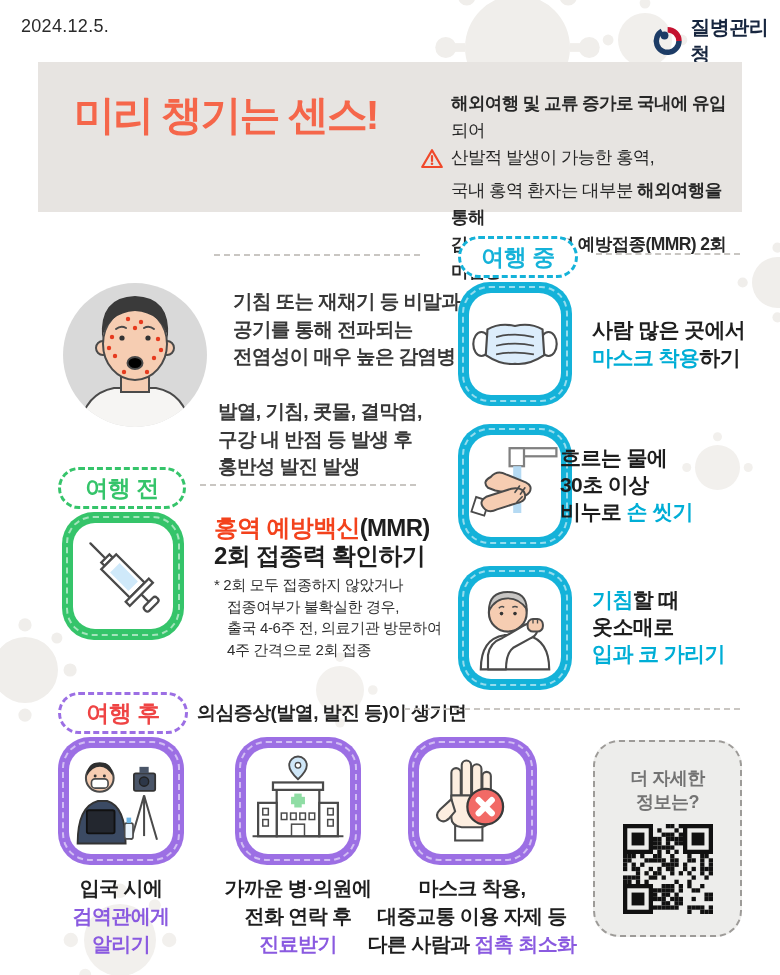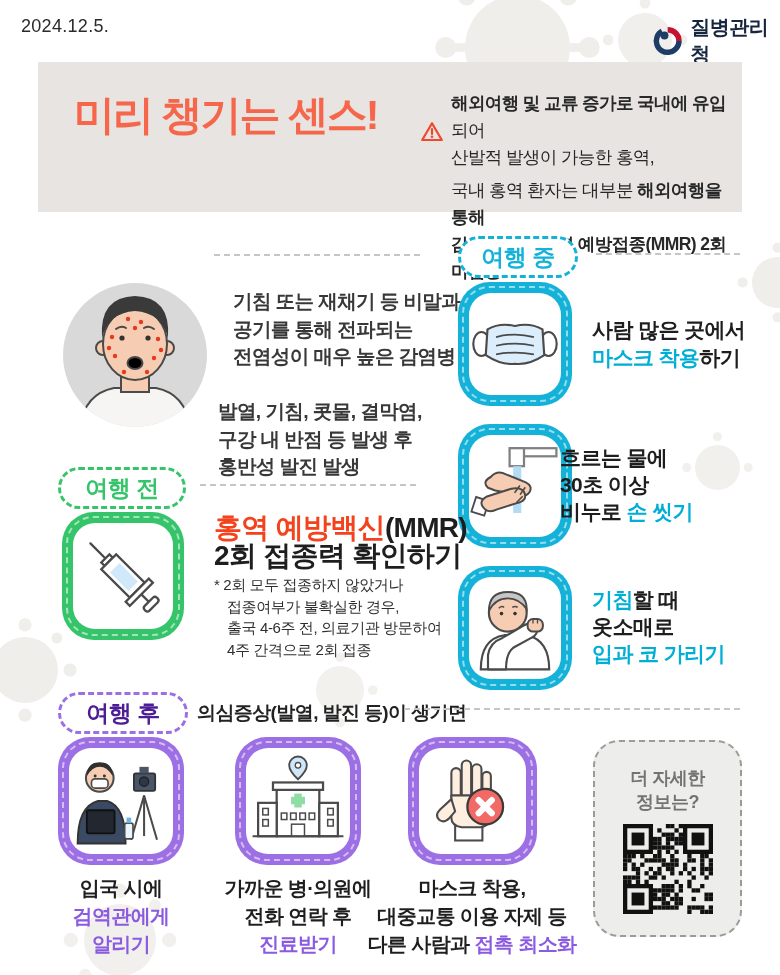--- a/index.html
+++ b/index.html
@@ -7,21 +7,21 @@
         font-family:"Liberation Sans","DejaVu Sans",sans-serif;color:#2b2b2b;}
   .abs{position:absolute;}
   .wm{position:absolute;z-index:0;}
   .z{z-index:1;}
   
   .pill{position:absolute;z-index:1;display:flex;align-items:center;justify-content:center;
         background:#fff;border-radius:24px;font-weight:800;font-size:23px;letter-spacing:-0.5px;}
   .pill.red{border:3px dashed #f3421c;color:#f3421c;}
   .pill.cyan{border:3px dashed #14b2d9;color:#14b2d9;}
   .pill.green{border:3px dashed #35c46a;color:#35c46a;}
-  .pill.purple{border:3px dashed #9c6fe4;color:#4c1d95;}
+  .pill.purple{border:3px dashed #9c6fe4;color:#ef4444;}
   .dash{position:absolute;z-index:1;border-top:2.5px dashed #c9c6c2;}
   
   .ibox{position:absolute;z-index:1;border-radius:32px;}
   .ibox.cyan{background:#14b2d9;}
   .ibox.green{background:#35c46a;}
   .ibox.purple{background:#9c6fe4;}
   .ibox::before{content:"";position:absolute;inset:4px;border:2px dashed rgba(255,255,255,.55);border-radius:27px;}
   .ibox .inner{position:absolute;inset:11px;background:#fff;border-radius:22px;
                display:flex;align-items:center;justify-content:center;}
   .itxt{position:absolute;z-index:1;font-size:21px;font-weight:800;letter-spacing:-0.6px;
@@ -130,21 +130,21 @@
       <circle cx="16" cy="13" r="5" fill="#1d3c66"></circle>
     </svg>
     <span style="font-size:20px;font-weight:600;color:#17263f;letter-spacing:-0.5px;">질병관리청</span>
   </div>
 
   <div class="abs z" style="left:38px;top:62px;width:704px;height:150px;background:#e7e4e1;"></div>
   <div class="abs z" style="left:74px;top:84px;">
     <div style="font-size:41px;font-weight:900;color:#f5664a;letter-spacing:-2px;margin-top:4px;white-space:nowrap;">미리 챙기는 센스!</div>
   </div>
   <div class="warn" style="left:420px;top:90px;width:318px;">
-    <div style="display:flex;align-items:center;">
+    <div style="display:flex;align-items:flex-end;">
       <svg width="24" height="24" viewBox="0 0 24 24" style="margin:2px 7px 0 0;flex:0 0 auto;">
         <path d="M12 3.2 L21.8 20 H2.2 Z" fill="none" stroke="#f0482a" stroke-width="2.2" stroke-linejoin="round"></path>
         <line x1="12" y1="9" x2="12" y2="14" stroke="#f0482a" stroke-width="2.2" stroke-linecap="round"></line>
         <circle cx="12" cy="16.8" r="1.3" fill="#f0482a"></circle>
       </svg>
       <div>
         <b>해외여행 및 교류 증가로 국내에 유입</b><span>되어</span><br>
         <span>산발적 발생이 가능한 홍역,</span>
       </div>
     </div>
@@ -285,21 +285,21 @@
           <rect x="44" y="24" width="12" height="5"></rect>
           <rect x="39" y="29" width="22" height="42"></rect>
           <rect x="43" y="38" width="14" height="27" fill="#cfe9fa" stroke="none"></rect>
           <rect x="33" y="71" width="34" height="6"></rect>
           <line x1="50" y1="77" x2="50" y2="88"></line>
           <rect x="41" y="88" width="18" height="7" rx="3"></rect>
         </g>
       </svg>
     </div>
   </div>
-  <div class="abs z" style="left:214px;top:514px;font-size:28px;font-weight:800;letter-spacing:-0.7px;line-height:28px;color:#1e1e1e;">
+  <div class="abs z" style="left:214px;top:514px;font-size:24px;font-weight:800;letter-spacing:-0.7px;line-height:28px;color:#1e1e1e;">
     <div><span class="hl-red">홍역 예방백신</span><span>(MMR)</span></div>
     <div>2회 접종력 확인하기</div>
   </div>
   <div class="note" style="left:214px;top:574px;">
     <div>* 2회 모두 접종하지 않았거나</div>
     <div class="ind">접종여부가 불확실한 경우,</div>
     <div class="ind">출국 4-6주 전, 의료기관 방문하여</div>
     <div class="ind">4주 간격으로 2회 접종</div>
   </div>
 

